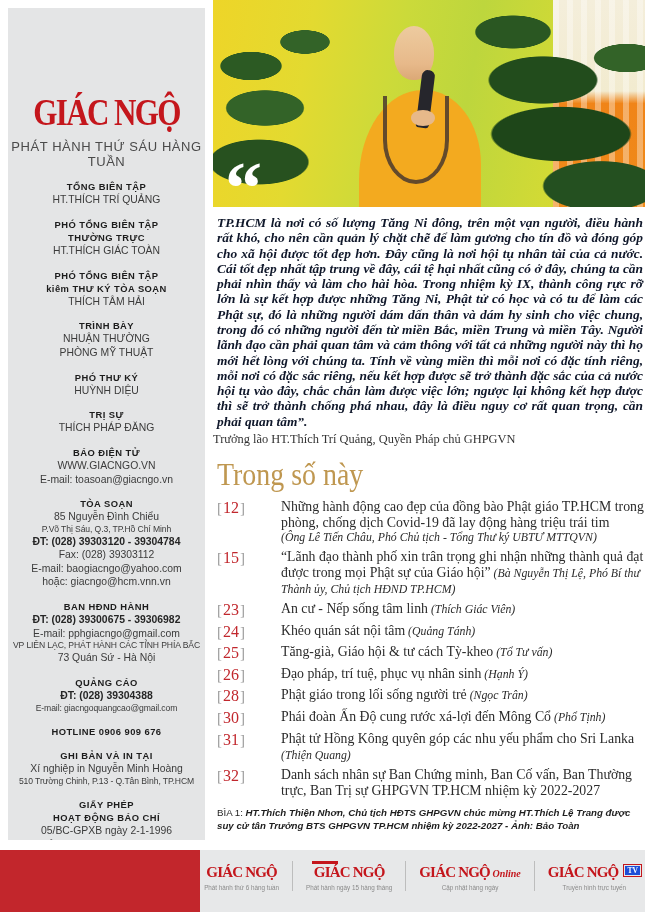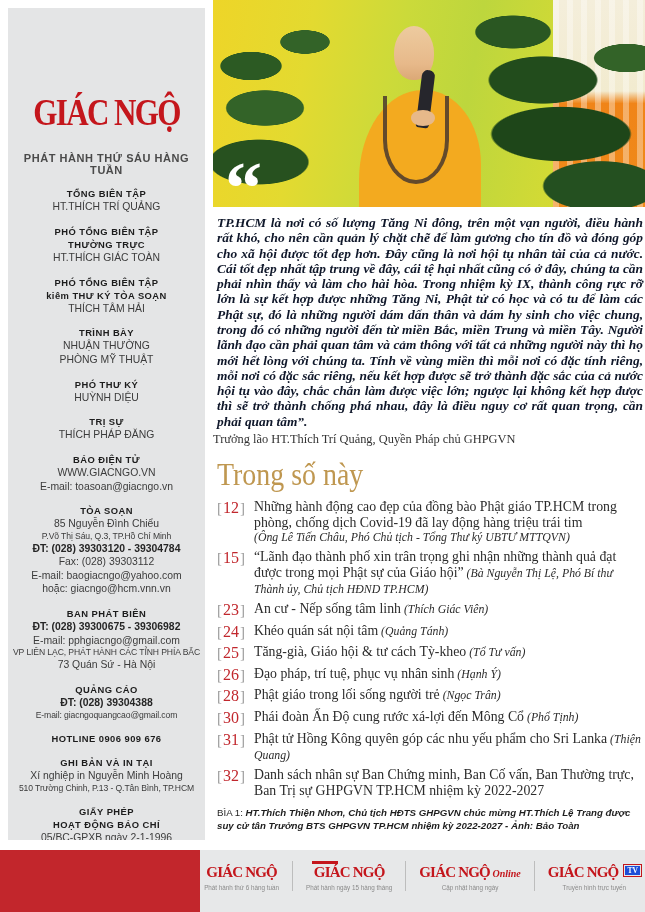--- a/index.html
+++ b/index.html
@@ -11,21 +11,21 @@
   .sidebar{
     position:absolute;left:8px;top:8px;width:197px;height:832px;
     background:#e4e5e6;text-align:center;overflow:hidden;
   }
   .logo{
     margin-top:86px;font-family:"Liberation Serif",serif;font-weight:700;
     color:#c4161c;font-size:37px;letter-spacing:-2px;line-height:1;
     transform:scaleX(.84);
   }
   .logo-tagline{
-    font-size:11px;letter-spacing:.55px;color:#4a4a4a;margin-top:21px;font-weight:700;
+    font-size:13px;letter-spacing:.55px;color:#4a4a4a;margin-top:8px;font-weight:400;
   }
   .sb-section{margin-top:11px;}
   .sb-header{
     font-size:9.4px;font-weight:700;color:#1c1c1c;letter-spacing:.45px;
     white-space:pre-line;line-height:1.4;
   }
   .sb-line{font-size:10.4px;color:#3b3b3b;line-height:1.3;}
   .sb-line.bold{font-weight:700;color:#262626;}
   .sb-line.tight{font-size:8.6px;letter-spacing:-.1px;}
   
@@ -67,21 +67,21 @@
   }
   .quote-attr{
     font-family:"Liberation Serif",serif;font-size:12.4px;color:#333;
     text-align:left;padding-right:46px;margin-top:3px;
   }
   .toc-title{
     font-family:"Liberation Serif",serif;font-weight:400;color:#bf9750;font-size:31px;
     line-height:1;margin:12px 0 9px 4px;transform:scaleX(.9);transform-origin:left;
   }
   .toc-list{margin:0 0 0 4px;}
-  .toc-entry{display:flex;margin-bottom:4px;}
+  .toc-entry{display:flex;margin-bottom:4px;gap:27px;}
   .toc-num{width:37px;flex:none;font-family:"Liberation Serif",serif;font-size:15px;line-height:1.1;}
   .toc-num .br{color:#9b9b9b;}
   .toc-num .no{color:#c1272d;font-size:16px;padding:0 1px;}
   .toc-body{flex:1;font-family:"Liberation Serif",serif;font-size:13.8px;color:#2b2b2b;line-height:1.16;}
   .toc-author{font-style:italic;font-size:11.8px;}
   .toc-author.block{display:block;}
   .cover-caption{
     margin:7px 0 0 4px;font-size:9.7px;line-height:1.35;color:#1e1e1e;width:420px;
   }
   .cover-caption .cap-label{font-style:normal;font-weight:400;}
@@ -151,21 +151,21 @@
         <div class="sb-section">
           <div class="sb-header">TÒA SOẠN</div>
           <div class="sb-line">85 Nguyễn Đình Chiểu</div>
           <div class="sb-line tight">P.Võ Thị Sáu, Q.3, TP.Hồ Chí Minh</div>
           <div class="sb-line bold">ĐT: (028) 39303120 - 39304784</div>
           <div class="sb-line">Fax: (028) 39303112</div>
           <div class="sb-line">E-mail: baogiacngo@yahoo.com</div>
           <div class="sb-line">hoặc: giacngo@hcm.vnn.vn</div>
         </div>
         <div class="sb-section">
-          <div class="sb-header">BAN PHÁT BIÊN</div>
+          <div class="sb-header">BAN HĐND HÀNH</div>
           <div class="sb-line bold">ĐT: (028) 39300675 - 39306982</div>
           <div class="sb-line">E-mail: pphgiacngo@gmail.com</div>
           <div class="sb-line tight">VP LIÊN LẠC, PHÁT HÀNH CÁC TỈNH PHÍA BẮC</div>
           <div class="sb-line">73 Quán Sứ - Hà Nội</div>
         </div>
         <div class="sb-section">
           <div class="sb-header">QUẢNG CÁO</div>
           <div class="sb-line bold">ĐT: (028) 39304388</div>
           <div class="sb-line tight">E-mail: giacngoquangcao@gmail.com</div>
         </div>

